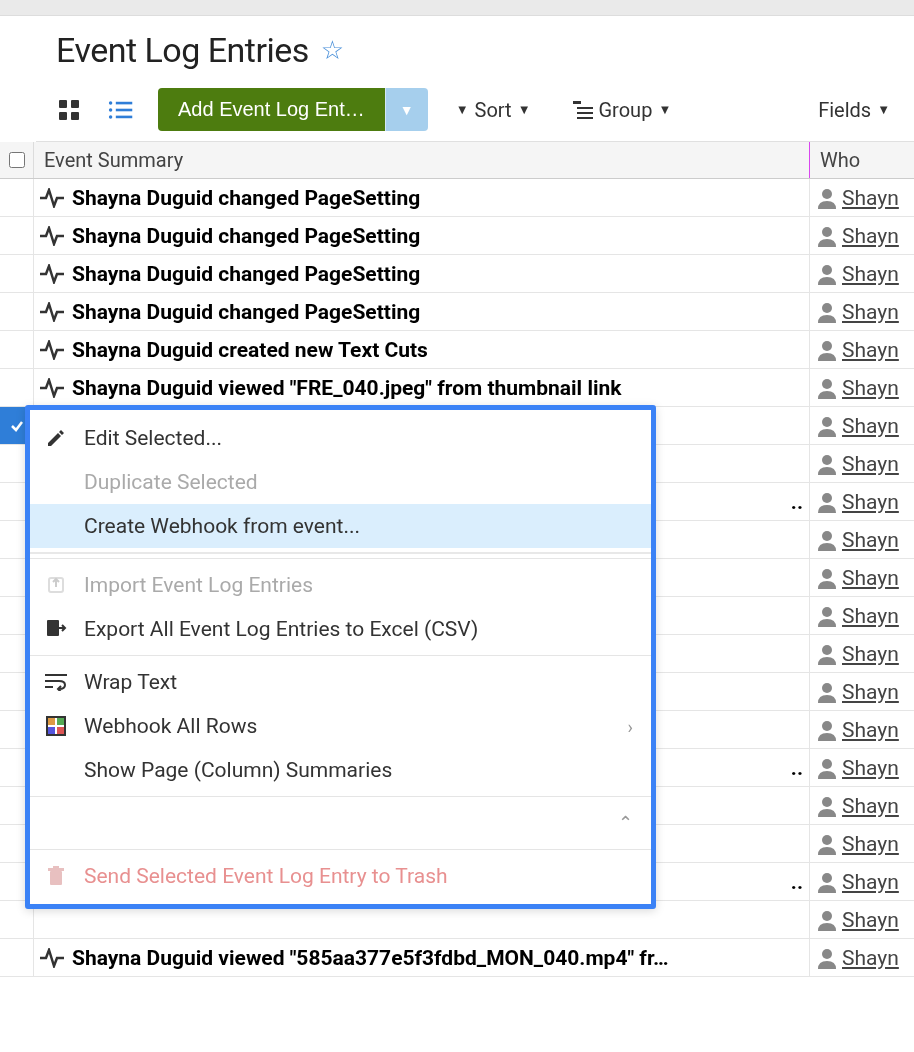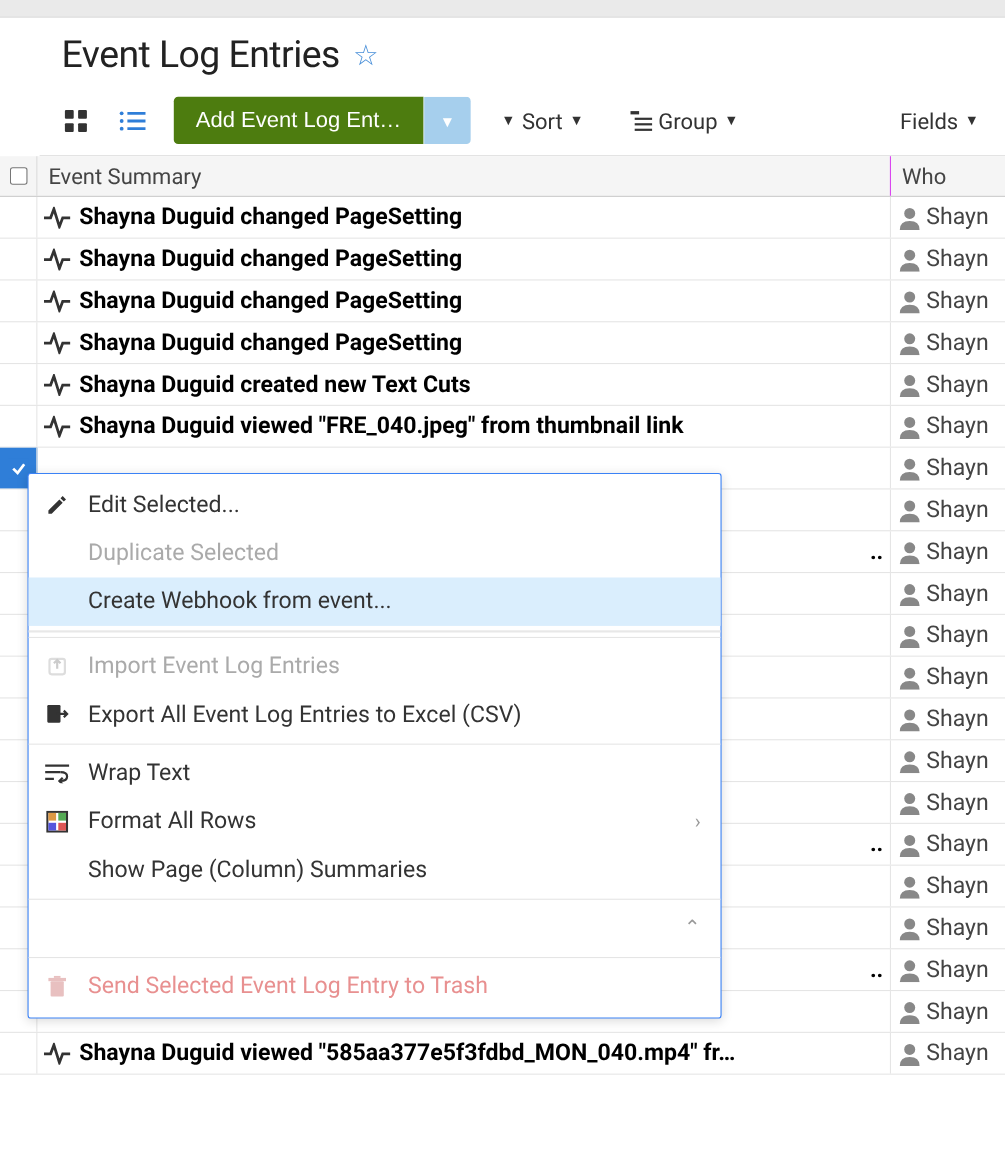--- a/index.html
+++ b/index.html
@@ -137,29 +137,29 @@
 .cell-who {
   flex: 1;
   display: flex;
   align-items: center;
   padding: 0 6px;
   height: 100%;
   font-size: 21px;
   white-space: nowrap;
   overflow: hidden;
 }
-.who-link { color: #444; }
+.who-link { color: #444; text-decoration: underline; }
 .person-icon { width: 22px; height: 22px; margin-right: 4px; fill: #888; flex-shrink:0;}
 .context-menu {
   position: absolute;
   left: 25px;
-  top: 288px;
+  top: 263px;
   width: 631px;
   background: #fff;
-  border: 1px solid #3b82f6;
+  border: 5px solid #3b82f6;
   border-radius: 3px;
   box-shadow: 0 2px 10px rgba(0,0,0,0.15);
   z-index: 100;
   padding: 6px 0;
 }
 .menu-item {
   display: flex;
   align-items: center;
   padding: 10px 14px;
   font-size: 21px;
@@ -579,21 +579,21 @@
     <div class="menu-item">
       <span class="menu-icon">
         <svg width="20" height="20" viewBox="0 0 20 20">
             <rect x="1" y="1" width="18" height="18" fill="none" stroke="#333" stroke-width="2"></rect>
             <rect x="2" y="2" width="7" height="7" fill="#d94"></rect>
             <rect x="11" y="2" width="7" height="7" fill="#5a5"></rect>
             <rect x="2" y="11" width="7" height="7" fill="#55d"></rect>
             <rect x="11" y="11" width="7" height="7" fill="#d55"></rect>
           </svg>
       </span>
-      <span>Format All Rows</span>
+      <span>Webhook All Rows</span>
       <span class="menu-chevron">›</span>
     </div>
     <div class="menu-item">
       <span class="menu-icon blank"></span>
       <span>Show Page (Column) Summaries</span>
     </div>
     <div class="menu-sep"></div>
     <div class="menu-item disabled">
       <span class="menu-icon blank"></span>
       <span class="menu-chevron up">⌃</span>

